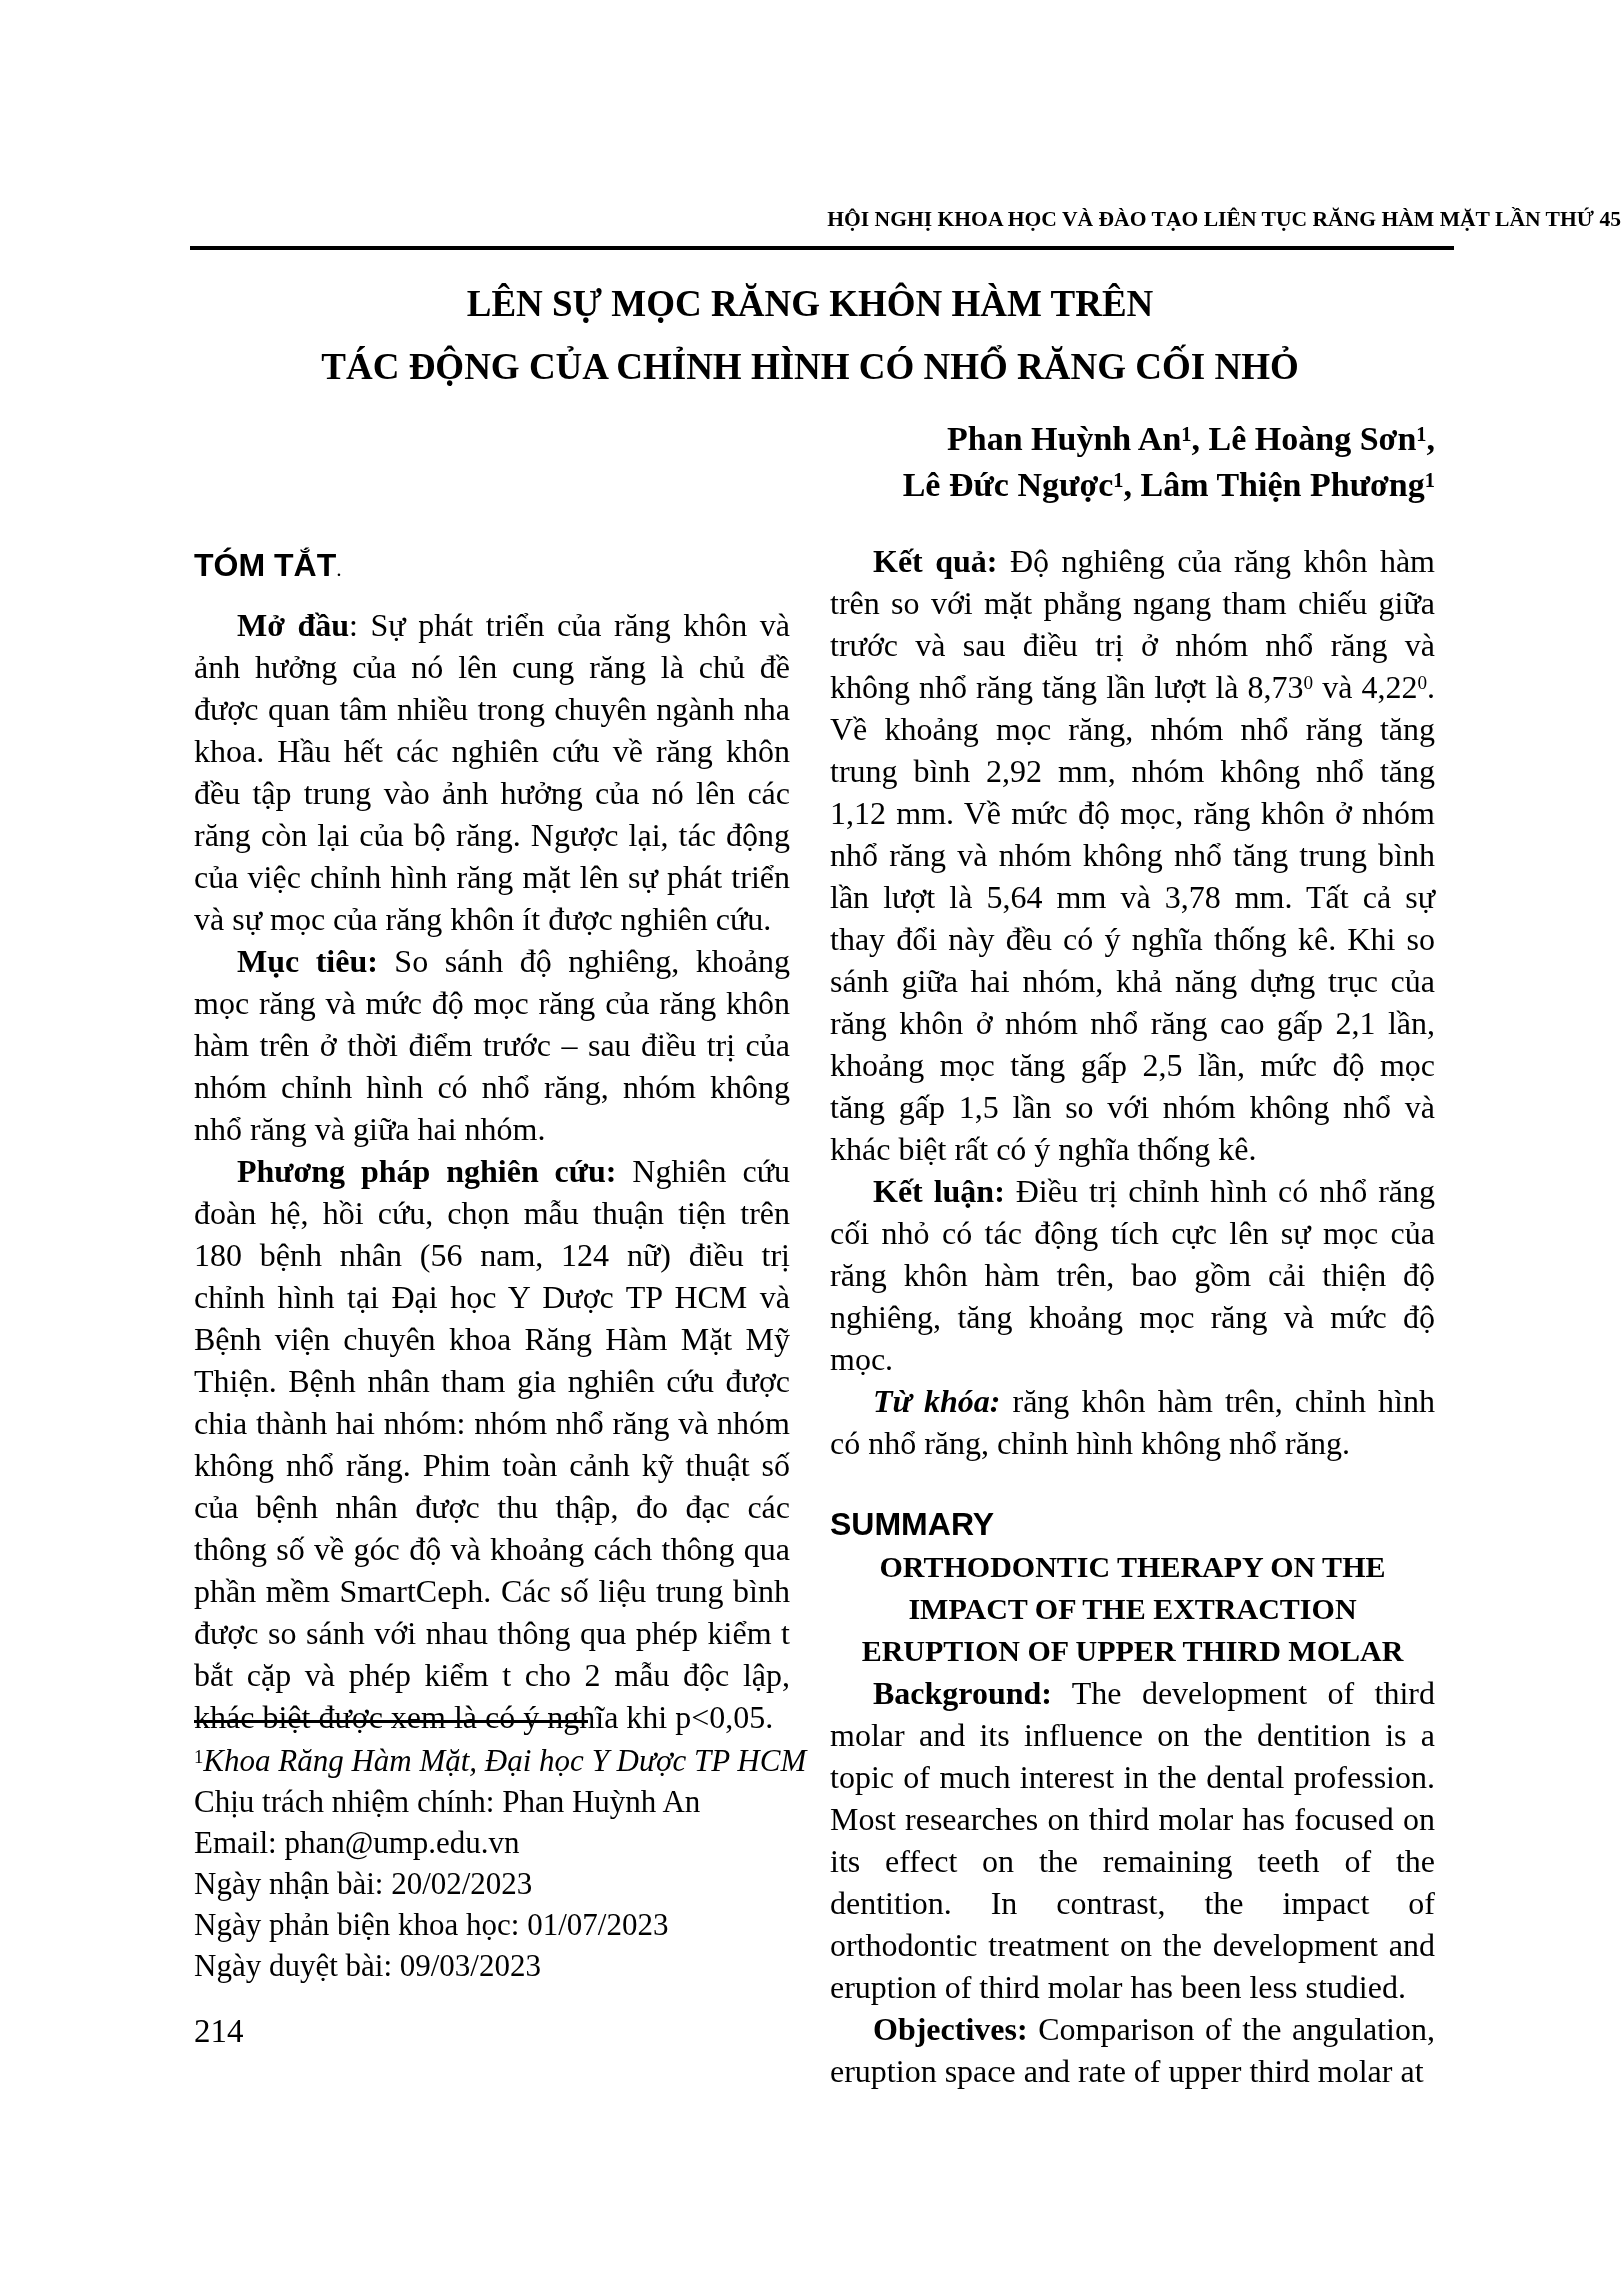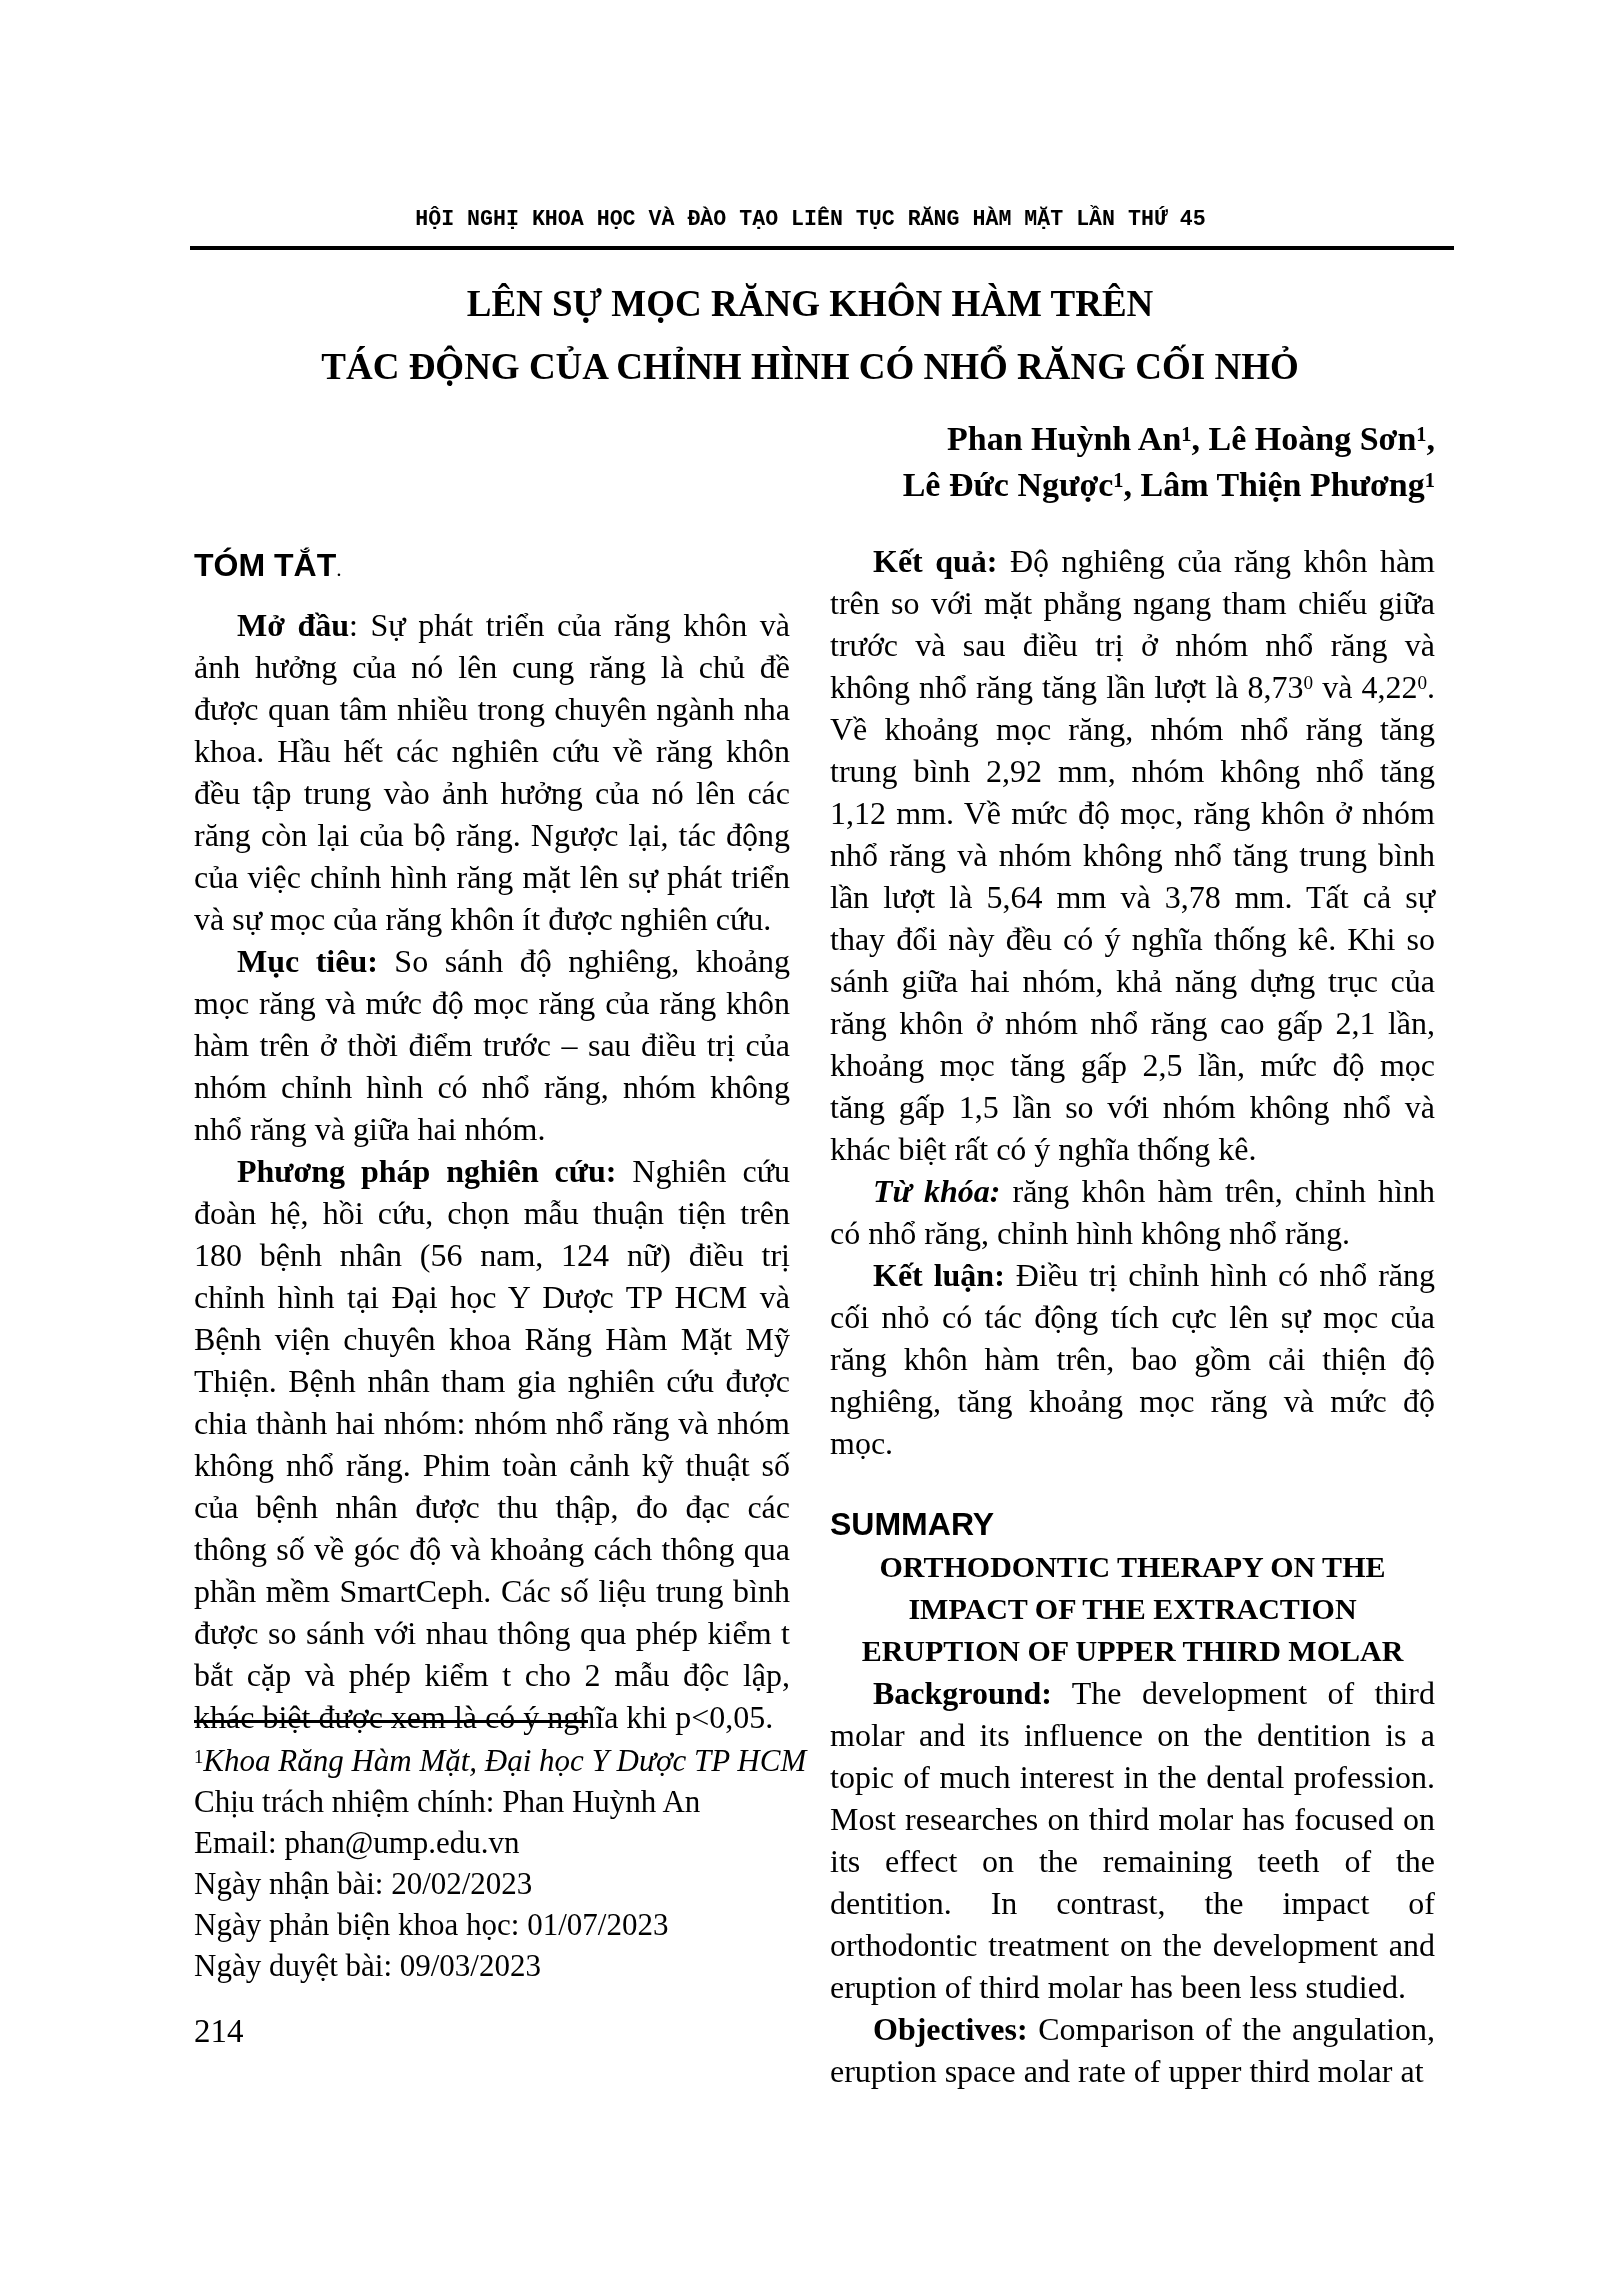--- a/index.html
+++ b/index.html
@@ -3,21 +3,21 @@
 <meta charset="utf-8">
 <style>
   html,body { margin:0; padding:0; background:#888; }
   .page {
     position:relative; width:1621px; height:2293px; margin:0 auto;
     background:#ffffff; color:#000; overflow:hidden;
     font-family:"Liberation Serif", serif;
   }
   .conf-header {
     position:absolute; top:206px; left:0; width:100%;
-    text-align:center; font-family:Liberation Mono, monospace;
+    text-align:right; font-family:Liberation Serif, serif;
     font-weight:bold; font-size:21.6px; line-height:27.4px;
   }
   .header-rule {
     position:absolute; top:246px; left:190px; width:1264px; height:3.9px;
     background:#000;
   }
   .art-title {
     position:absolute; top:272px; left:180px; width:1260px;
     text-align:center; font-weight:bold; font-size:37px; line-height:63px;
     white-space:nowrap;
@@ -86,23 +86,23 @@
       <p class="body"><span class="lead">Mở đầu</span><span>: </span><span>Sự phát triển của răng khôn và ảnh hưởng của nó lên cung răng là chủ đề được quan tâm nhiều trong chuyên ngành nha khoa. Hầu hết các nghiên cứu về răng khôn đều tập trung vào ảnh hưởng của nó lên các răng còn lại của bộ răng. Ngược lại, tác động của việc chỉnh hình răng mặt lên sự phát triển và sự mọc của răng khôn ít được nghiên cứu.</span></p>
 
       <p class="body"><span class="lead">Mục tiêu:</span><span> So sánh độ nghiêng, khoảng mọc răng và mức độ mọc răng của răng khôn hàm trên ở thời điểm trước – sau điều trị của nhóm chỉnh hình có nhổ răng, nhóm không nhổ răng và giữa hai nhóm.</span></p>
 
       <p class="body"><span class="lead">Phương pháp nghiên cứu:</span><span> Nghiên cứu đoàn hệ, hồi cứu, chọn mẫu thuận tiện trên 180 bệnh nhân (56 nam, 124 nữ) điều trị chỉnh hình tại Đại học Y Dược TP HCM và Bệnh viện chuyên khoa Răng Hàm Mặt Mỹ Thiện. Bệnh nhân tham gia nghiên cứu được chia thành hai nhóm: nhóm nhổ răng và nhóm không nhổ răng. Phim toàn cảnh kỹ thuật số của bệnh nhân được thu thập, đo đạc các thông số về góc độ và khoảng cách thông qua phần mềm SmartCeph. Các số liệu trung bình được so sánh với nhau thông qua phép kiểm t bắt cặp và phép kiểm t cho 2 mẫu độc lập, khác biệt được xem là có ý nghĩa khi p&lt;0,05.</span></p>
     </div>
 
     <div class="col-right">
       <p class="body"><span class="lead">Kết quả:</span><span> Độ nghiêng của răng khôn hàm trên so với mặt phẳng ngang tham chiếu giữa trước và sau điều trị ở nhóm nhổ răng và không nhổ răng tăng lần lượt là 8,73</span><span class="sup">0</span><span> và 4,22</span><span class="sup">0</span><span>. Về khoảng mọc răng, nhóm nhổ răng tăng trung bình 2,92 mm, nhóm không nhổ tăng 1,12 mm. Về mức độ mọc, răng khôn ở nhóm nhổ răng và nhóm không nhổ tăng trung bình lần lượt là 5,64 mm và 3,78 mm. Tất cả sự thay đổi này đều có ý nghĩa thống kê. Khi so sánh giữa hai nhóm, khả năng dựng trục của răng khôn ở nhóm nhổ răng cao gấp 2,1 lần, khoảng mọc tăng gấp 2,5 lần, mức độ mọc tăng gấp 1,5 lần so với nhóm không nhổ và khác biệt rất có ý nghĩa thống kê.</span></p>
 
+      <p class="body"><span class="lead">Kết luận:</span><span> Điều trị chỉnh hình có nhổ răng cối nhỏ có tác động tích cực lên sự mọc của răng khôn hàm trên, bao gồm cải thiện độ nghiêng, tăng khoảng mọc răng và mức độ mọc.</span></p>
+
       <p class="body"><span class="lead-italic">Từ khóa:</span><span> răng khôn hàm trên, chỉnh hình có nhổ răng, chỉnh hình không nhổ răng.</span></p>
-
-      <p class="body"><span class="lead">Kết luận:</span><span> Điều trị chỉnh hình có nhổ răng cối nhỏ có tác động tích cực lên sự mọc của răng khôn hàm trên, bao gồm cải thiện độ nghiêng, tăng khoảng mọc răng và mức độ mọc.</span></p>
 
       <div class="sum-heading">SUMMARY</div>
 
       <div class="eng-title">
         <div>ORTHODONTIC THERAPY ON THE</div>
         <div>IMPACT OF THE EXTRACTION</div>
         <div>ERUPTION OF UPPER THIRD MOLAR</div>
       </div>
 
       <p class="body"><span class="lead">Background:</span><span> The development of third molar and its influence on the dentition is a topic of much interest in the dental profession. Most researches on third molar has focused on its effect on the remaining teeth of the dentition. In contrast, the impact of orthodontic treatment on the development and eruption of third molar has been less studied.</span></p>

